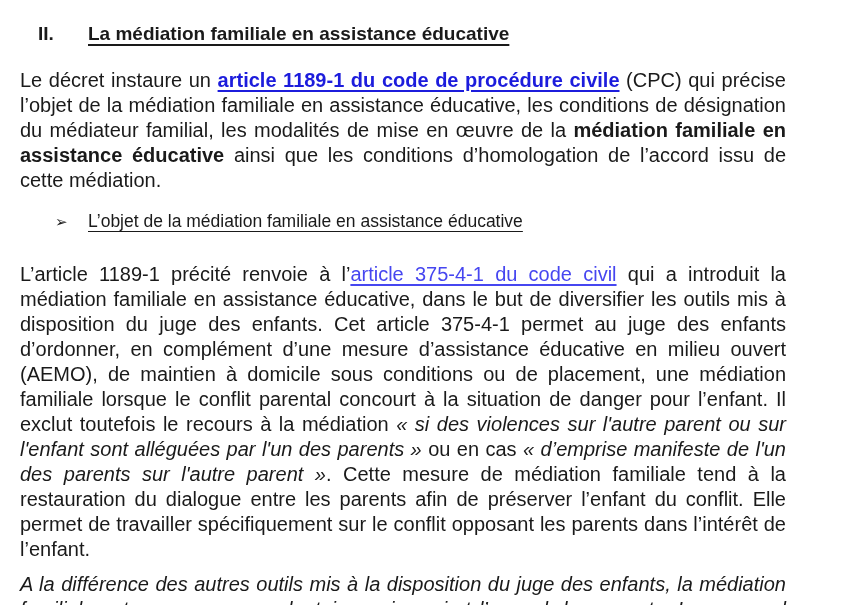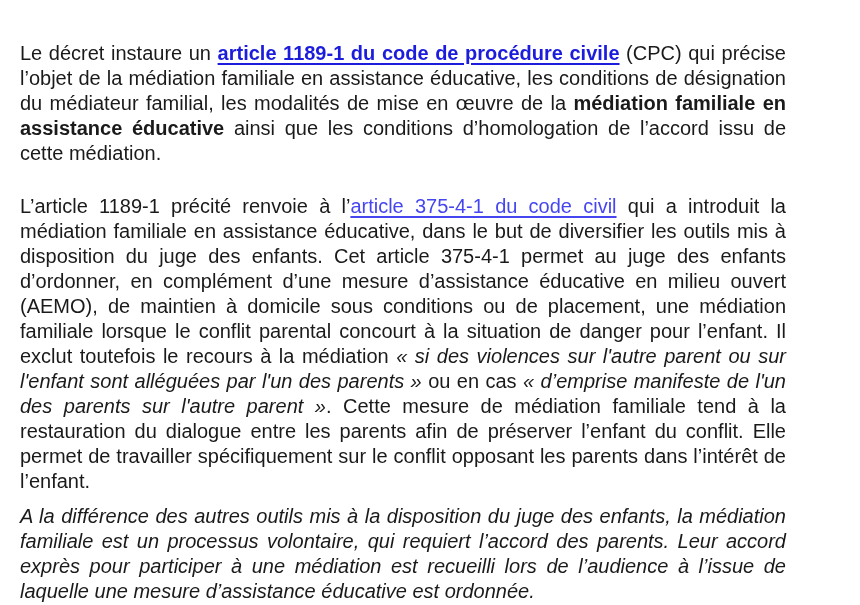--- a/index.html
+++ b/index.html
@@ -84,21 +84,27 @@
     text-decoration-thickness: 1.5px;
     text-underline-offset: 3px;
     cursor: pointer;
   }
 </style>
 </head>
 <body style="background: rgb(255, 255, 255);">
 
 <div class="page">
 
+  <div class="heading">
+    <span class="h-num">II.</span><span class="h-title">La médiation familiale en assistance éducative</span>
+  </div>
 
   <p class="para para-intro"><span class="seg normal">Le décret instaure un </span><span class="seg link-bold">article 1189-1 du code de procédure civile</span><span class="seg normal"> (CPC) qui précise l’objet de la médiation familiale en assistance éducative, les conditions de désignation du médiateur familial, les modalités de mise en œuvre de la </span><span class="seg bold">médiation familiale en assistance éducative</span><span class="seg normal"> ainsi que les conditions d’homologation de l’accord issu de cette médiation.</span></p>
 
+  <div class="subheading">
+    <span class="bullet">➢</span><span class="sub-title">L’objet de la médiation familiale en assistance éducative</span>
+  </div>
 
   <p class="para para-article"><span class="seg normal">L’article 1189-1 précité renvoie à l’</span><span class="seg link">article 375-4-1 du code civil</span><span class="seg normal"> qui a introduit la médiation familiale en assistance éducative, dans le but de diversifier les outils mis à disposition du juge des enfants.  Cet article 375-4-1 permet au juge des enfants d’ordonner, en complément d’une mesure d’assistance éducative en milieu ouvert (AEMO), de maintien à domicile sous conditions ou de placement, une médiation familiale lorsque le conflit parental concourt à la situation de danger pour l’enfant. Il exclut toutefois le recours à la médiation </span><span class="seg italic">« si des violences sur l'autre parent ou sur l'enfant sont alléguées par l'un des parents »</span><span class="seg normal"> ou en cas </span><span class="seg italic">« d’emprise manifeste de l'un des parents sur l'autre parent »</span><span class="seg normal">.  Cette mesure de médiation familiale tend à la restauration du dialogue entre les parents afin de préserver l’enfant du conflit. Elle permet de travailler spécifiquement sur le conflit opposant les parents dans l’intérêt de l’enfant.</span></p>
 
   <p class="para para-difference"><span class="seg normal">A la différence des autres outils mis à la disposition du juge des enfants, la médiation familiale est un processus volontaire, qui requiert l’accord des parents. Leur accord exprès pour participer à une médiation est recueilli lors de l’audience à l’issue de laquelle une mesure d’assistance éducative est ordonnée.</span></p>
 
 </div>
 
 </body></html>

